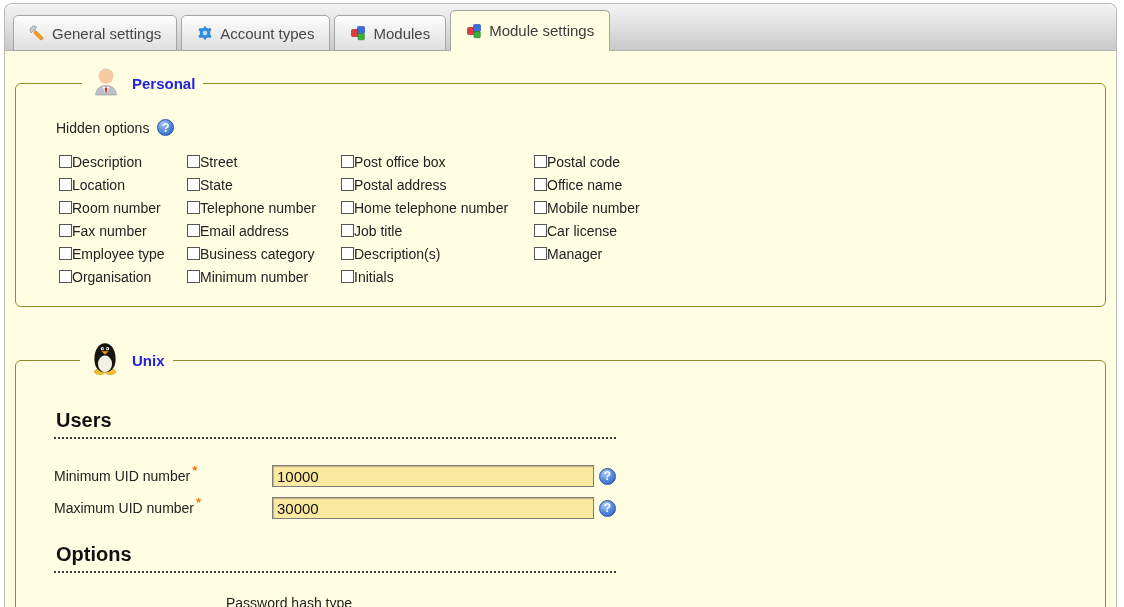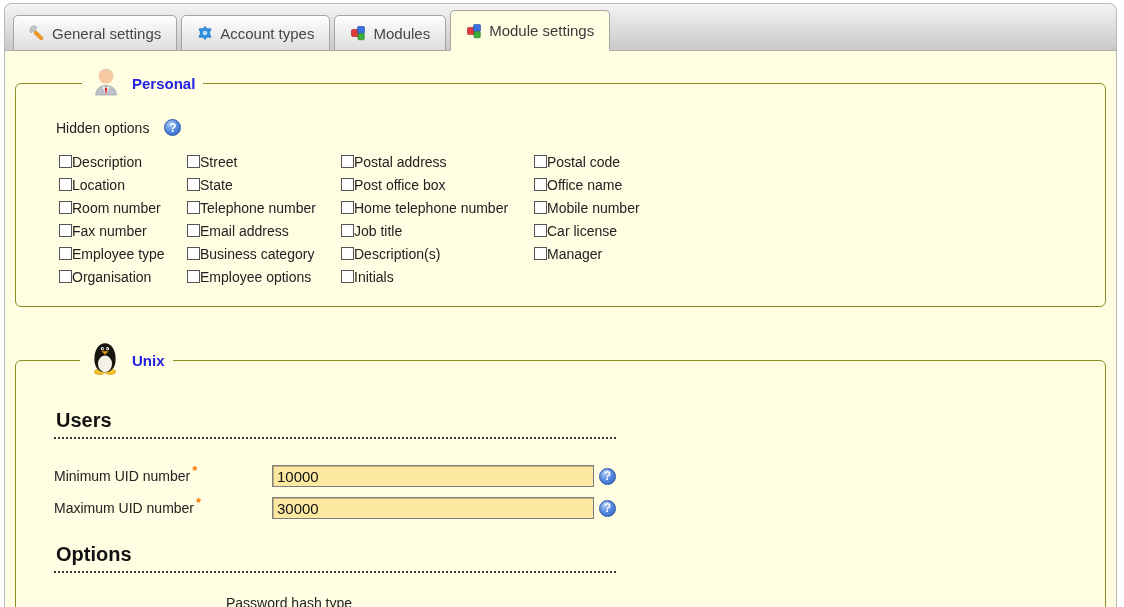--- a/index.html
+++ b/index.html
@@ -21,21 +21,21 @@
                 color:#3c3c3c; z-index:2; }
   .tab .ticon { width:16px; height:16px; display:inline-block; }
   
   .content { padding:14px 10px 0 10px; }
   fieldset { border:1px solid #8e8d25; border-radius:6px; background:transparent; }
   fieldset.personal { padding:10px 0 18px 40px; margin-bottom:34px; }
   fieldset.unix { padding:30px 0 14px 38px; min-height:265px; }
   legend { display:flex; align-items:center; gap:10px; margin-left:26px; padding:0 8px; }
   .legend-text { color:#2222e0; font-weight:bold; font-size:15px; }
   
-  .hidden-options-row { display:flex; align-items:center; gap:15px; margin:8px 0 14px 0;
+  .hidden-options-row { display:flex; align-items:center; gap:8px; margin:8px 0 14px 0;
                         font-size:14px; color:#222; }
   .cb-grid { display:grid; grid-auto-flow:column;
              grid-template-rows:repeat(6,23px);
              grid-template-columns:128px 154px 193px auto;
              margin-left:3px; }
   .cb-cell { display:flex; align-items:center; font-size:14px; color:#222; }
   input[type="checkbox"] { appearance:none; -webkit-appearance:none; width:13px; height:13px;
              border:1px solid #555; background:#fff; margin:0; cursor:pointer; }
   
   .unix-form { width:562px; }
@@ -181,30 +181,30 @@
         <label class="cb-cell">
             <input type="checkbox" style="">
             <span>Email address</span>
           </label>
         <label class="cb-cell">
             <input type="checkbox" style="">
             <span>Business category</span>
           </label>
         <label class="cb-cell">
             <input type="checkbox" style="">
-            <span>Employee options</span>
-          </label>
-
+            <span>Minimum number</span>
+          </label>
+
+        <label class="cb-cell">
+            <input type="checkbox" style="">
+            <span>Post office box</span>
+          </label>
         <label class="cb-cell">
             <input type="checkbox" style="">
             <span>Postal address</span>
-          </label>
-        <label class="cb-cell">
-            <input type="checkbox" style="">
-            <span>Post office box</span>
           </label>
         <label class="cb-cell">
             <input type="checkbox" style="">
             <span>Home telephone number</span>
           </label>
         <label class="cb-cell">
             <input type="checkbox" style="">
             <span>Job title</span>
           </label>
         <label class="cb-cell">

